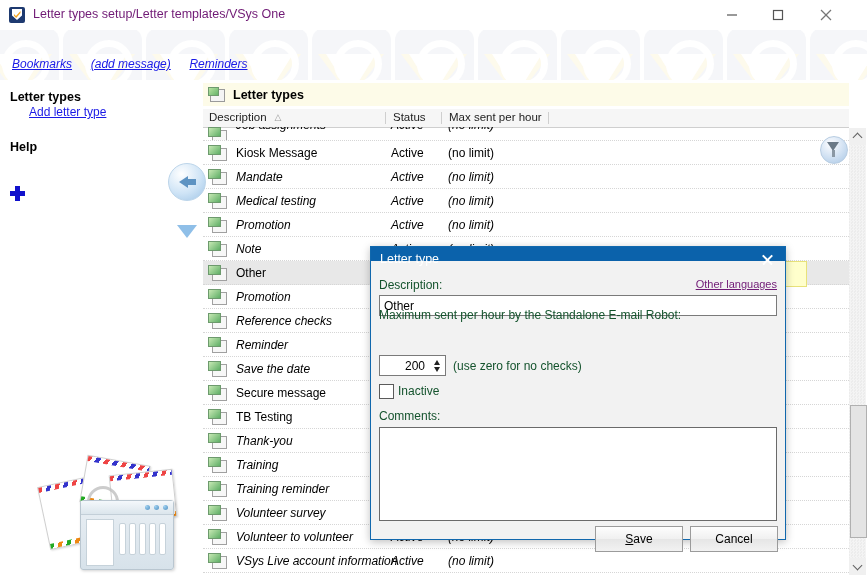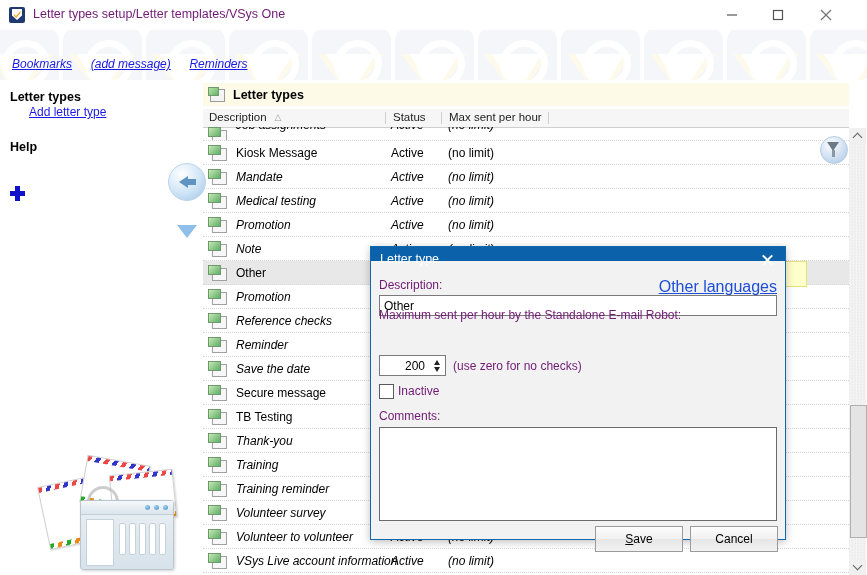--- a/index.html
+++ b/index.html
@@ -174,23 +174,23 @@
   .dlg{position:absolute;left:370px;top:246px;width:414px;height:292px;
     background:#f2f2f2;border:1px solid #1168ad;z-index:40;box-shadow:0 2px 8px rgba(0,0,0,.25);}
   .dlg-tb{position:absolute;left:0;top:0;right:0;height:14px;background:#0b62ab;}
   .dlg-title{position:absolute;left:9px;top:5px;color:#fff;font-size:12.5px;}
   .dlg-close{position:absolute;right:0;top:0;width:36px;height:26px;cursor:pointer;}
   .dlg-close:before,.dlg-close:after{content:"";position:absolute;left:12px;top:12px;
     width:13px;height:1.6px;background:#fff;}
   .dlg-close:before{transform:rotate(45deg);}.dlg-close:after{transform:rotate(-45deg);}
   .dlg-body{position:absolute;left:0;top:26px;right:0;bottom:0;background:#f2f2f2;}
 
-  .lbl{position:absolute;font-size:12px;color:#701a75;}
-  .olang{position:absolute;right:8px;top:5px;color:#1d4ed8;text-decoration:underline;
-    font-size:16px;cursor:pointer;}
+  .lbl{position:absolute;font-size:12px;color:#14532d;}
+  .olang{position:absolute;right:8px;top:5px;color:#701a75;text-decoration:underline;
+    font-size:11px;cursor:pointer;}
   .inp{position:absolute;background:#fff;border:1px solid #7a7a7a;
     font-family:"Liberation Sans",sans-serif;font-size:12px;color:#000;box-sizing:border-box;
     padding:2px 4px;outline:none;}
   .spin{position:absolute;left:8px;top:82px;width:67px;height:21px;
     background:#fff;border:1px solid #7a7a7a;box-sizing:border-box;}
   .spin .v{position:absolute;right:20px;top:3px;font-size:12px;}
   .spin .ar{position:absolute;right:3px;width:9px;height:8px;cursor:pointer;}
   .spin .ar.u{top:2px;}
   .spin .ar.d{bottom:2px;}
   .spin .ar.u:after{content:"";position:absolute;left:1px;top:2px;width:0;height:0;

